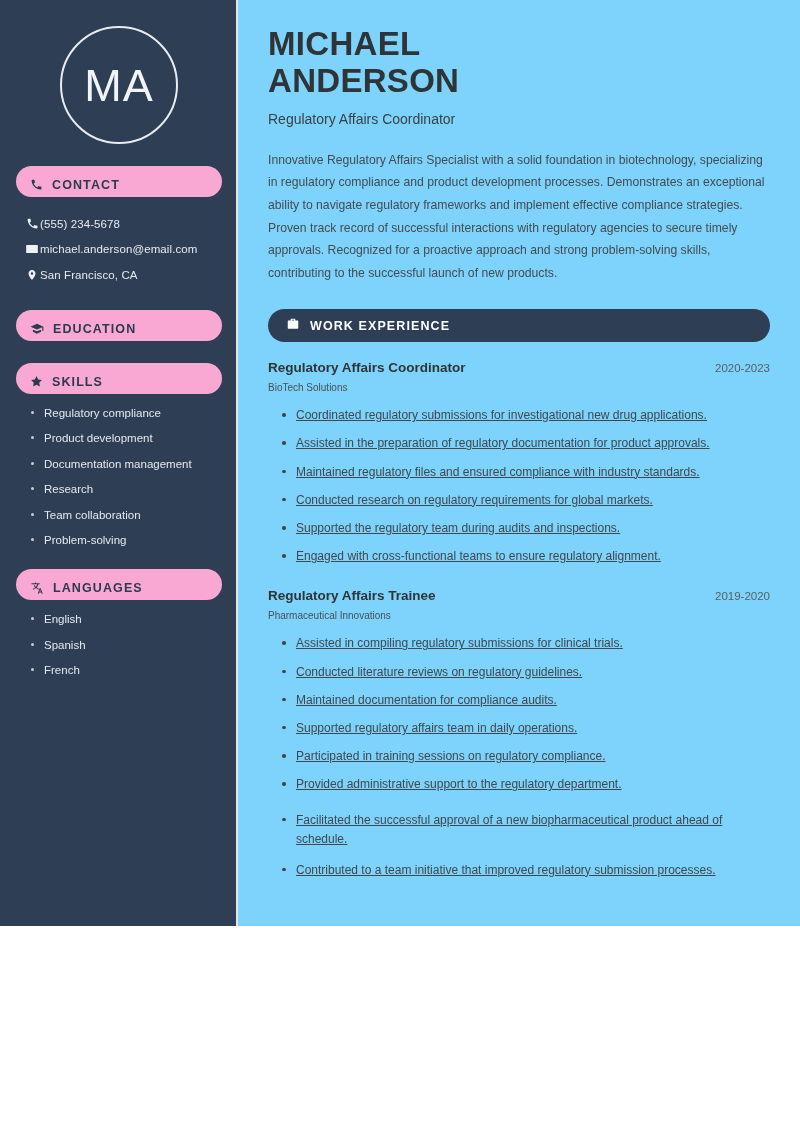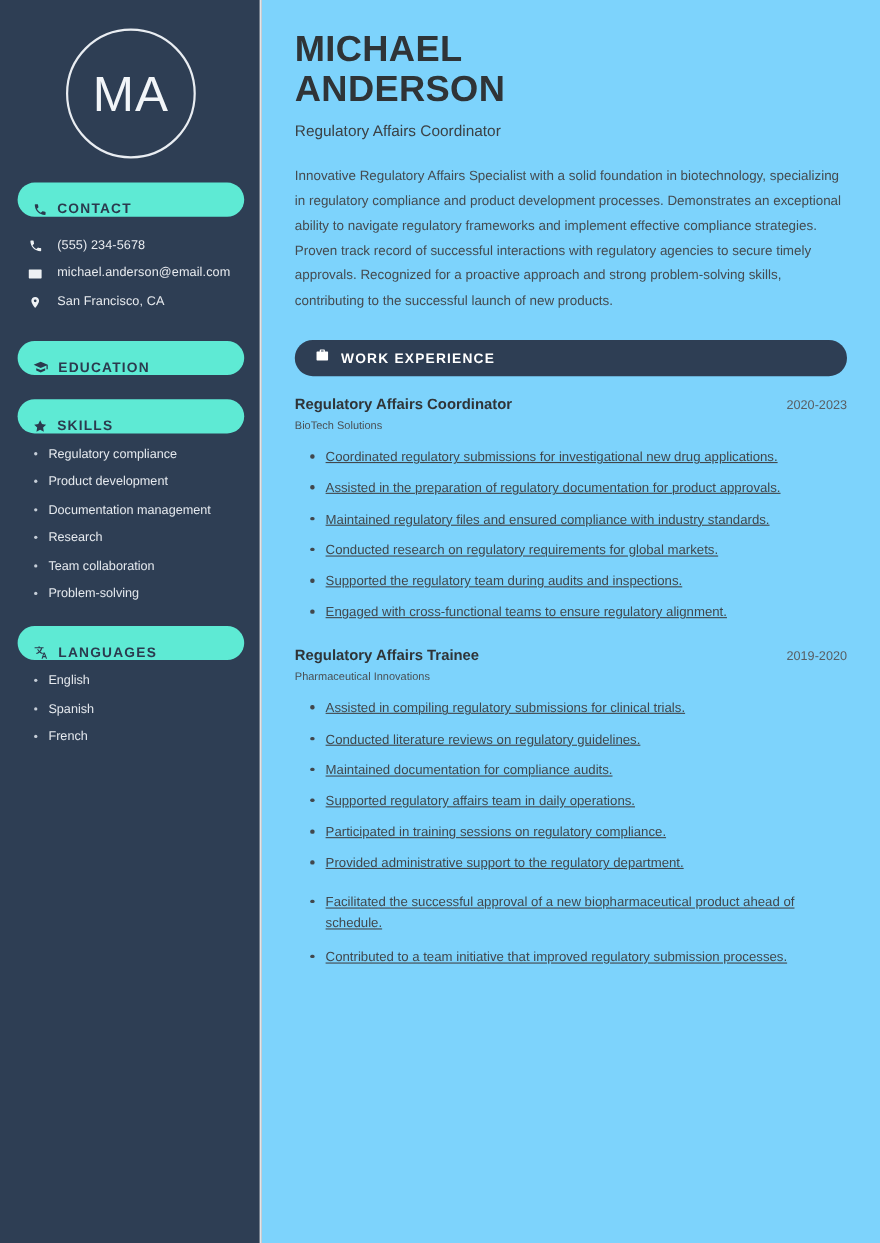--- a/index.html
+++ b/index.html
@@ -5,21 +5,21 @@
   * { box-sizing: border-box; margin: 0; padding: 0; }
   html, body {
     width: 800px;
     height: 1130px;
     background: #ffffff;
     font-family: "Liberation Sans", "DejaVu Sans", sans-serif;
   }
   .page {
     position: relative;
     width: 800px;
-    height: 1130px;
+    height: 926px;
     background: #f5f6f7;
     display: flex;
     overflow: hidden;
   }
 
   
   .sidebar {
     width: 238px;
     flex: 0 0 238px;
     background: #2e3e54;
@@ -51,40 +51,40 @@
   .avatar-initials {
     font-size: 45px;
     font-weight: 400;
     color: #f2f5f8;
     letter-spacing: 1px;
     line-height: 1;
   }
 
   .pill {
     margin-top: 22px;
-    background: #5eead4;
+    background: #f9a8d4;
     border-radius: 22px;
     height: 31px;
     display: flex;
-    align-items: flex-end;
-    padding: 0 14px;
+    align-items: flex-start;
+    padding: 12px 14px;
     gap: 9px;
   }
   .pill .pill-label {
     font-size: 12.5px;
     font-weight: bold;
     letter-spacing: 1.1px;
     color: #2b3a4e;
   }
   .pill .ic svg { display: block; }
 
   .contact-list { margin-top: 14px; }
   .contact-item {
     display: flex;
-    gap: 12px;
+    align-items: center;
     padding: 6px 0 6px 8px;
   }
   .contact-item .ic { width: 16px; display: flex; justify-content: center; }
   .contact-item .ctext {
     font-size: 11.5px;
     color: #e8ebef;
     letter-spacing: .1px;
   }
 
   .edu-block { padding: 14px 6px 0 6px; }

